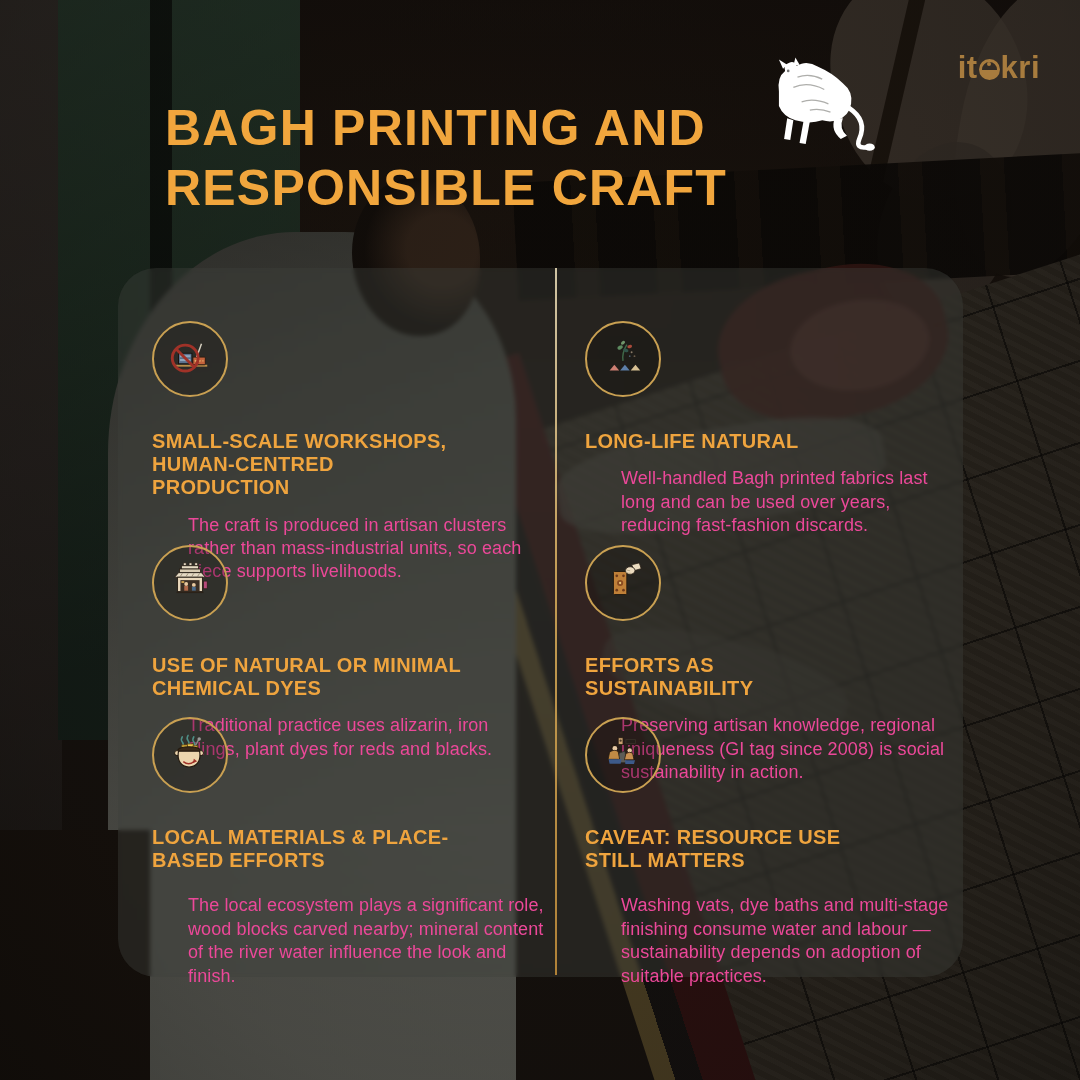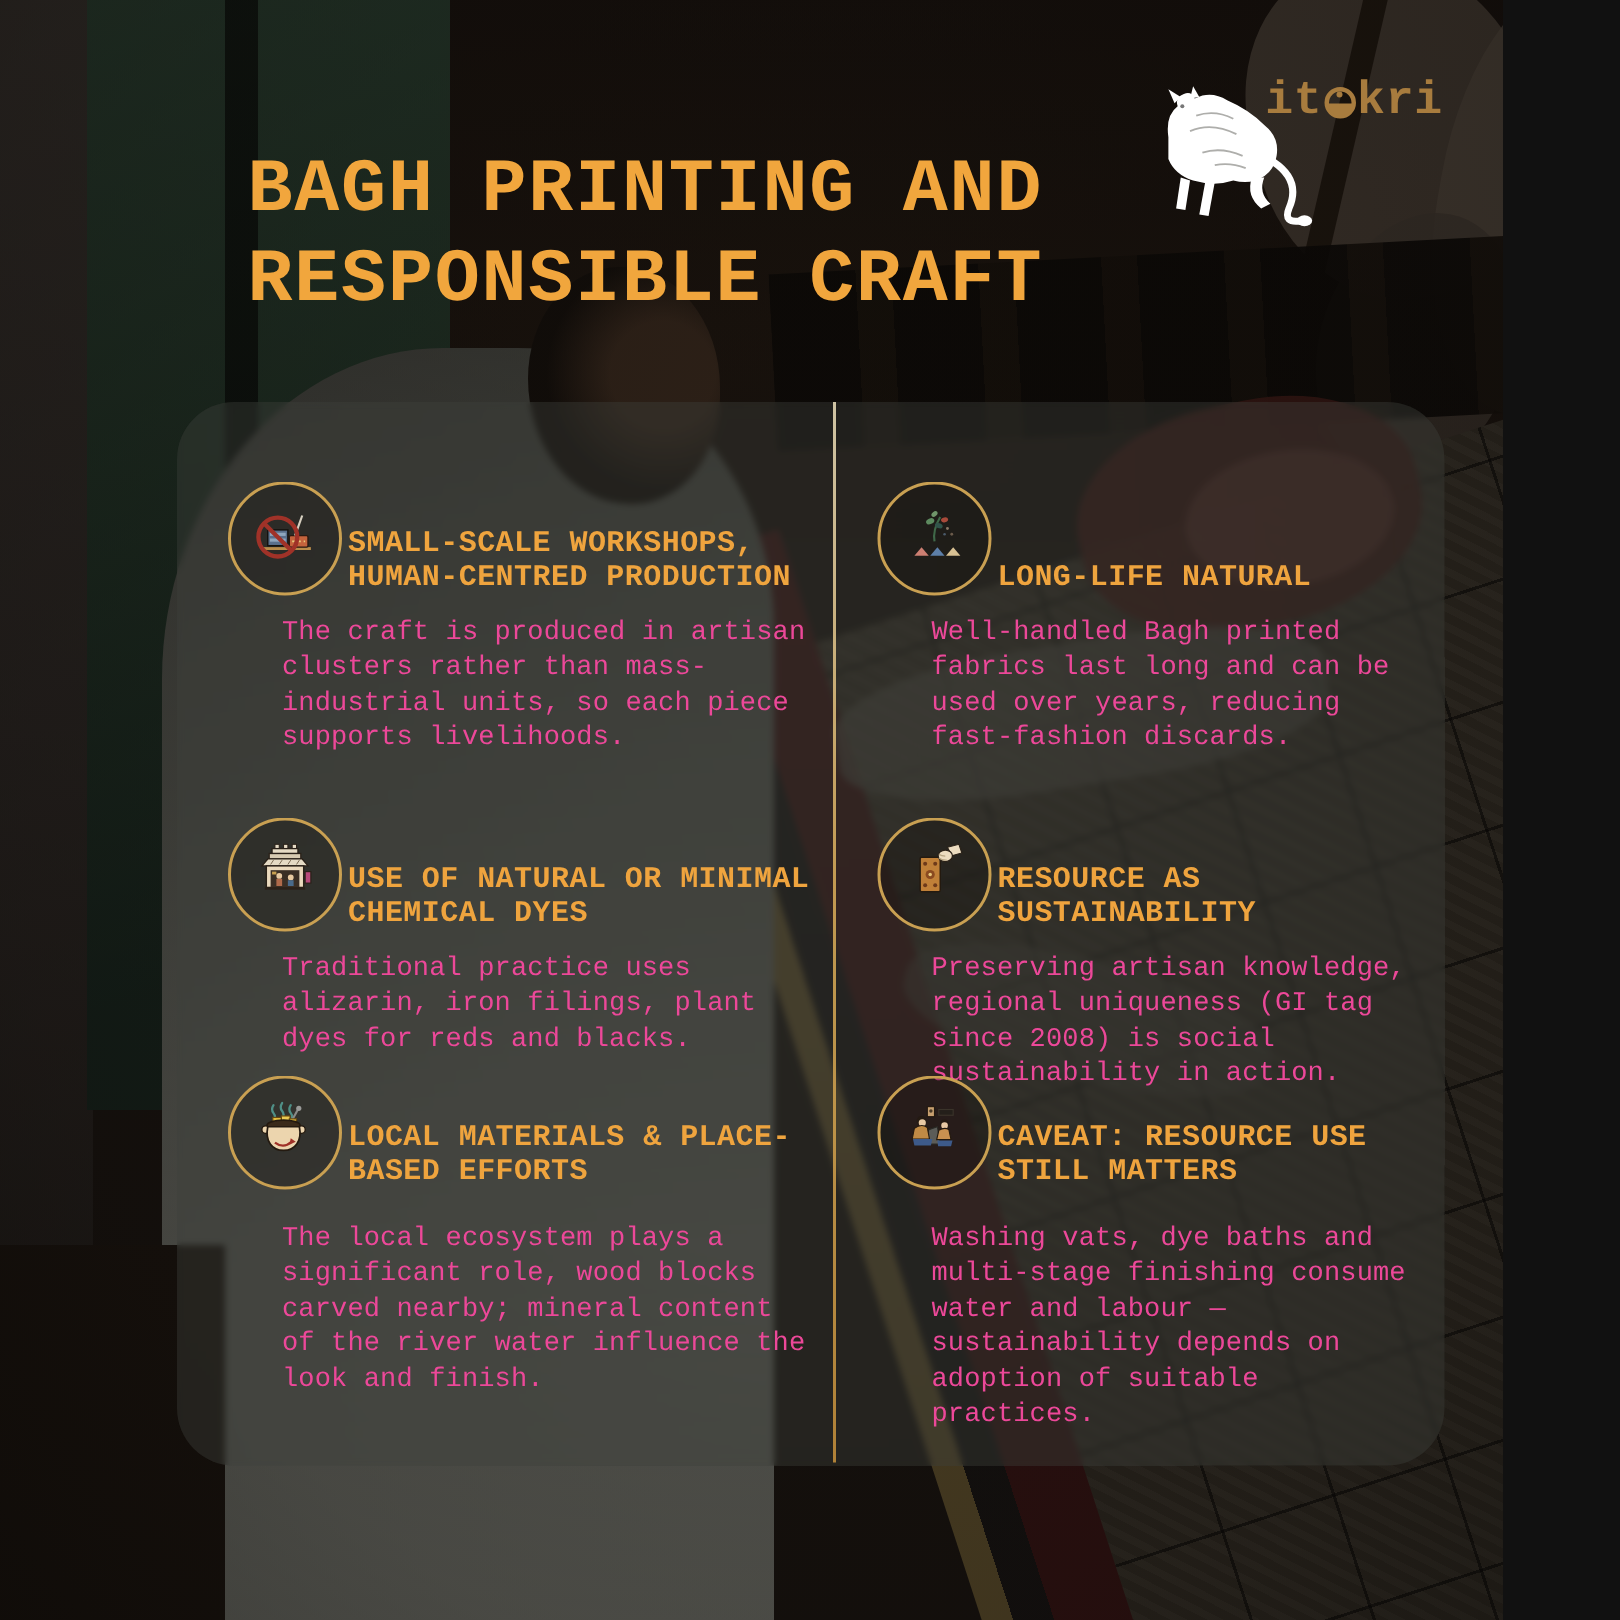--- a/index.html
+++ b/index.html
@@ -1,18 +1,18 @@
 <!DOCTYPE html>
 <html><head>
 <meta charset="utf-8">
 <style>
   html,body{margin:0;padding:0;background:#111;}
   #stage{
-    position:relative;width:1002px;height:1080px;overflow:hidden;
-    font-family:Liberation Mono, monospace;
+    position:relative;width:1080px;height:1080px;overflow:hidden;
+    font-family:Liberation Sans, sans-serif;
     background:#221b15;
   }
   
   .ph{position:absolute;}
   .wall-left{left:0;top:0;width:62px;height:1080px;
     background:linear-gradient(180deg,#46403a 0%,#3b3531 45%,#2a241f 100%);}
   .door-green{left:58px;top:0;width:255px;height:740px;
     background:
       linear-gradient(90deg,rgba(0,0,0,0) 0 92px,rgba(0,0,0,.65) 92px 114px,rgba(0,0,0,0) 114px),
       linear-gradient(168deg,#35523f 0%,#2b4534 40%,#1e3228 85%);}
@@ -71,21 +71,21 @@
   .tiger{position:absolute;left:748px;top:56px;width:134px;height:104px;z-index:4;}
 
   
   .panel{position:absolute;left:118px;top:268px;width:845px;height:709px;z-index:2;
     background:rgba(62,64,60,.40);border-radius:38px;backdrop-filter:blur(2px);}
   .divider{position:absolute;left:555px;top:268px;width:2px;height:707px;z-index:3;
     background:linear-gradient(180deg,#e3d6b4 0%,#d2a858 45%,#c08c3a 100%);opacity:.9;}
 
   
   .item{position:absolute;z-index:4;color:#eae8e2;}
-  .item .head{display:flex;gap:4px;align-items:flex-end;}
+  .item .head{display:flex;gap:29px;align-items:flex-start;flex-direction:column;}
   .icon-circle{width:72px;height:72px;flex:0 0 72px;border-radius:50%;
     border:2px solid #c9a052;background:rgba(16,13,10,.30);
     display:flex;align-items:center;justify-content:center;}
   .item h3{margin:4px 0 0 0;font-size:20px;line-height:1.16;font-weight:700;
     color:#efa43e;letter-spacing:.3px;}
   .c1 h3{max-width:320px;}
   .c2 h3{max-width:292px;}
   .item .body{margin-top:14px;font-size:18px;line-height:1.3;letter-spacing:.1px;color:#ec4899;margin-left:36px;}
   .r3 .body{margin-top:22px;}
   .c1{left:152px;width:392px;}
@@ -224,21 +224,21 @@
           <circle cx="17.5" cy="16.5" r="1.4" fill="#6e3a1a"></circle>
           <circle cx="24.5" cy="16.5" r="1.4" fill="#6e3a1a"></circle>
           <circle cx="17.5" cy="31.5" r="1.4" fill="#6e3a1a"></circle>
           <circle cx="24.5" cy="31.5" r="1.4" fill="#6e3a1a"></circle>
           <circle cx="21" cy="24" r="1.2" fill="#e8c87a"></circle>
           <path d="M33,5 L41,3 L43,9 L36,11 Z" fill="#ecdcc0" stroke="#2a2118" stroke-width="0.8"></path>
           <ellipse cx="31.5" cy="11" rx="5" ry="4" fill="#ecdcc0" stroke="#2a2118" stroke-width="0.9"></ellipse>
           <path d="M27,12.5 q2.5,1.8 5.5,1.5 M27,10 q2,1.2 4.5,1.2" stroke="#b8a684" stroke-width="0.9" fill="none"></path>
         </svg>
       </div>
-      <h3>RESOURCE AS SUSTAINABILITY</h3>
+      <h3>EFFORTS AS SUSTAINABILITY</h3>
     </div>
     <div class="body">Preserving artisan knowledge, regional uniqueness (GI tag since 2008) is social sustainability in action.</div>
   </div>
 
   <div class="item c1 r3">
     <div class="head">
       <div class="icon-circle">
         <svg width="46" height="46" viewBox="0 0 48 48">
           <path d="M16,5 q-2,3 0,5.5 q2,2.5 0,5" stroke="#4f8f86" stroke-width="1.6" fill="none" stroke-linecap="round"></path>
           <path d="M22,3.5 q-2,3 0,5.5 q2,2.5 0,5" stroke="#4f8f86" stroke-width="1.6" fill="none" stroke-linecap="round"></path>

